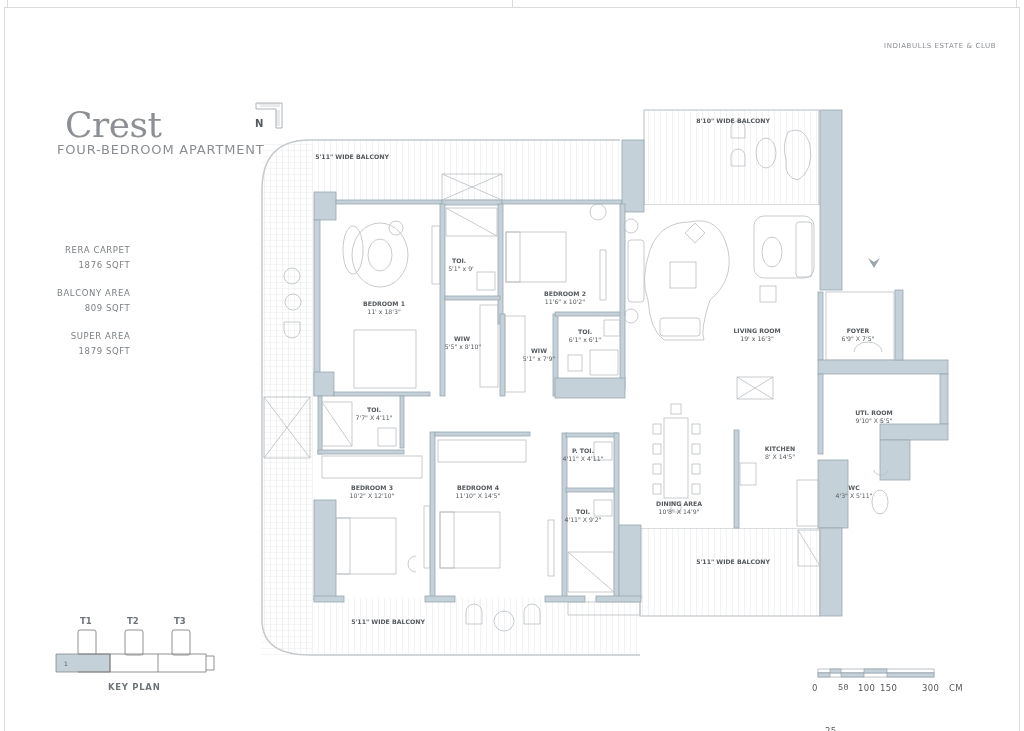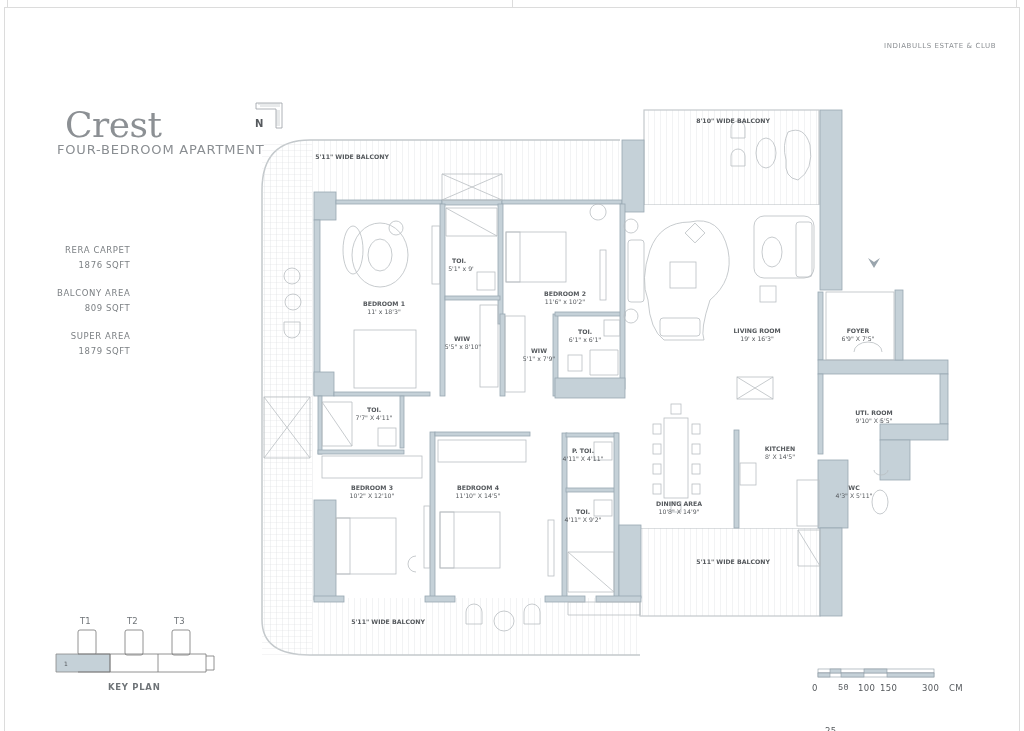--- a/index.html
+++ b/index.html
@@ -7,21 +7,21 @@
            font-family: "DejaVu Sans", "Liberation Sans", sans-serif; color: #6f7478; }
     .crop { position: absolute; background: #dcdcdc; }
     .brand { position: absolute; left: 884px; top: 42px; font-size: 7px; letter-spacing: 0.6px; color: #8a8e92; }
     .title { position: absolute; left: 57px; top: 96px; font-family: "DejaVu Serif", "Liberation Serif", serif;
              font-size: 36px; color: #8c9094; letter-spacing: -0.5px; font-weight: normal; }
     .subtitle { position: absolute; left: 57px; top: 142px; font-size: 13px; letter-spacing: 0.8px; color: #8a8e92; }
     .stats { position: absolute; left: 57px; top: 243px; }
     .stat { margin-bottom: 13px; text-align: right; }
     .stat-label, .stat-value { font-size: 8.5px; letter-spacing: 0.6px; color: #7c8084; line-height: 15px; display: block; }
     .keyplan-label { position: absolute; left: 108px; top: 682px; font-size: 8.5px; font-weight: bold; letter-spacing: 0.7px; color: #6f7478; }
-    .tower { position: absolute; top: 616px; font-size: 8.5px; font-weight: normal; color: #6f7478; }
+    .tower { position: absolute; top: 616px; font-size: 8.5px; font-weight: bold; color: #6f7478; }
     .scale-labels { position: absolute; left: 812px; top: 683px; font-size: 8.5px; color: #55595d; letter-spacing: 0.3px; }
     .scale-labels span { position: absolute; white-space: nowrap; }
     svg text { font-family: "DejaVu Sans", "Liberation Sans", sans-serif; fill: #55595d; }
     .plan { position: absolute; left: 0; top: 0; }
   </style>
 </head>
 <body>
 
 <div class="crop" style="left:4px;top:7px;width:1016px;height:1px;"></div>
 <div class="crop" style="left:4px;top:7px;width:1px;height:724px;"></div>

